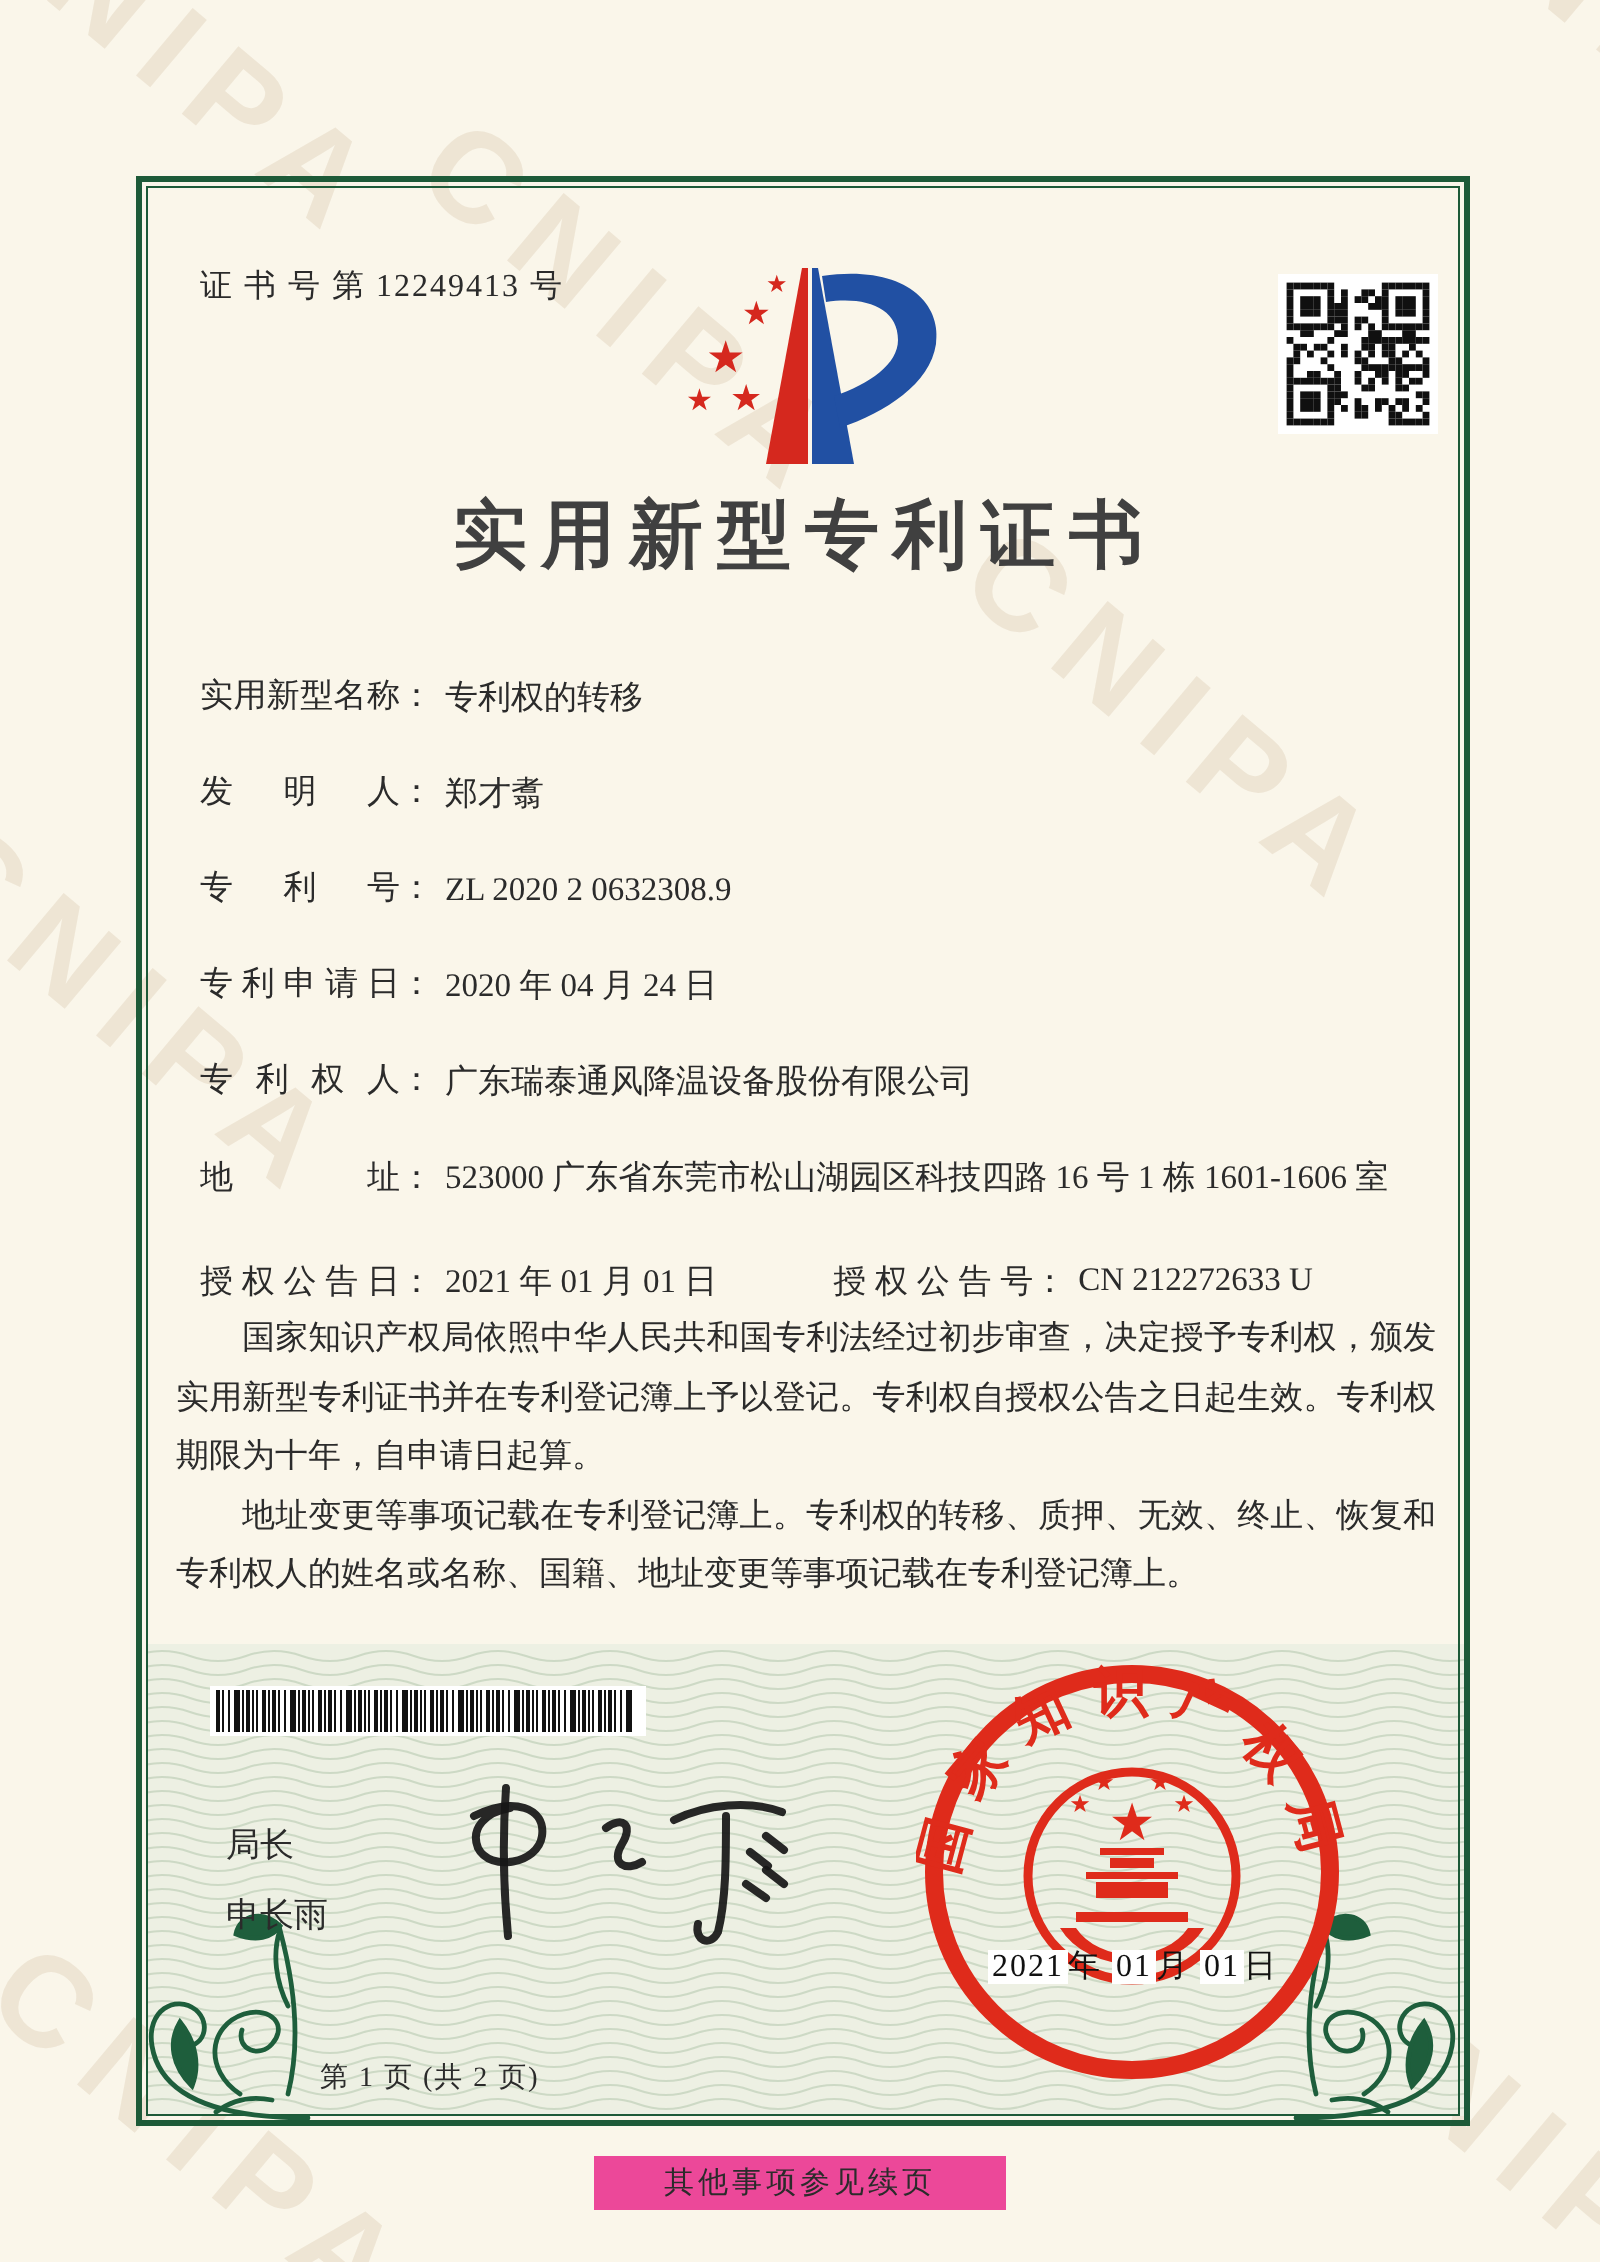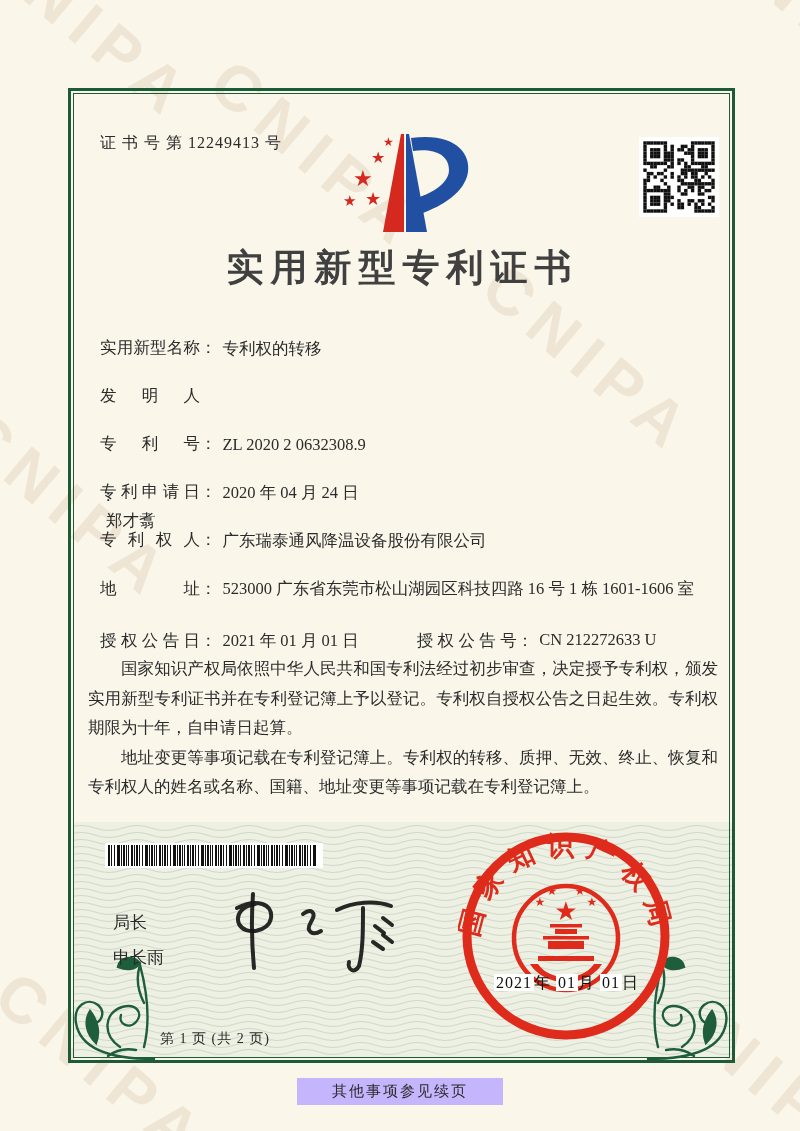--- a/index.html
+++ b/index.html
@@ -58,21 +58,21 @@
   .barcode{left:105px;top:843px;background:#fff;padding:2px 3px;z-index:4;}
   .officer-title{left:113px;top:911px;font-size:17px;}
   .officer-name{left:113px;top:946px;font-size:17px;}
   .sig{left:225px;top:882px;z-index:4;}
   .seal{left:458px;top:828px;z-index:4;}
   .seal-date{left:494px;top:973px;font-size:16px;z-index:5;letter-spacing:1px;color:#111;white-space:nowrap;}
   .seal-date .dbg{background:#fff;padding:0 2px;}
   .page-info{left:160px;top:1030px;width:485px;text-align:left;font-size:14px;letter-spacing:1px;}
   .cont-note{
     left:0;right:0;top:1078px;margin:0 auto;width:190px;text-align:center;
-    font-size:15px;letter-spacing:2px;background:#c4b5fd;padding:4px 8px;
+    font-size:15px;letter-spacing:2px;background:#ec4899;padding:4px 8px;
   }
   .flourish{position:absolute;z-index:3;pointer-events:none;}
   svg{display:block;}
 </style>
 </head>
 <body>
 
 <div class="wm" style="left:-40px;top:-12px;">CNIPA</div>
 <div class="wm" style="left:190px;top:118px;">CNIPA</div>
 <div class="wm" style="left:690px;top:-25px;">CNIPA</div>
@@ -394,21 +394,21 @@
     </svg>
 </div>
 
 <div class="content title abs">实用新型专利证书</div>
 
 <div class="content frow abs" style="top:336px;justify-content:space-between;">
   <span class="flabel">实用新型名称</span>
     <span class="fcolon">：</span>
   <span class="fval">专利权的转移</span>
 </div>
-<div class="content frow abs" style="top:384px;flex-direction:column;">
+<div class="content frow abs" style="top:384px;">
   <span class="flabel">发明人</span>
     <span class="fcolon">：</span>
   <span class="fval">郑才翥</span>
 </div>
 <div class="content frow abs" style="top:432px;">
   <span class="flabel">专利号</span>
     <span class="fcolon">：</span>
   <span class="fval">ZL 2020 2 0632308.9</span>
 </div>
 <div class="content frow abs" style="top:480px;">

